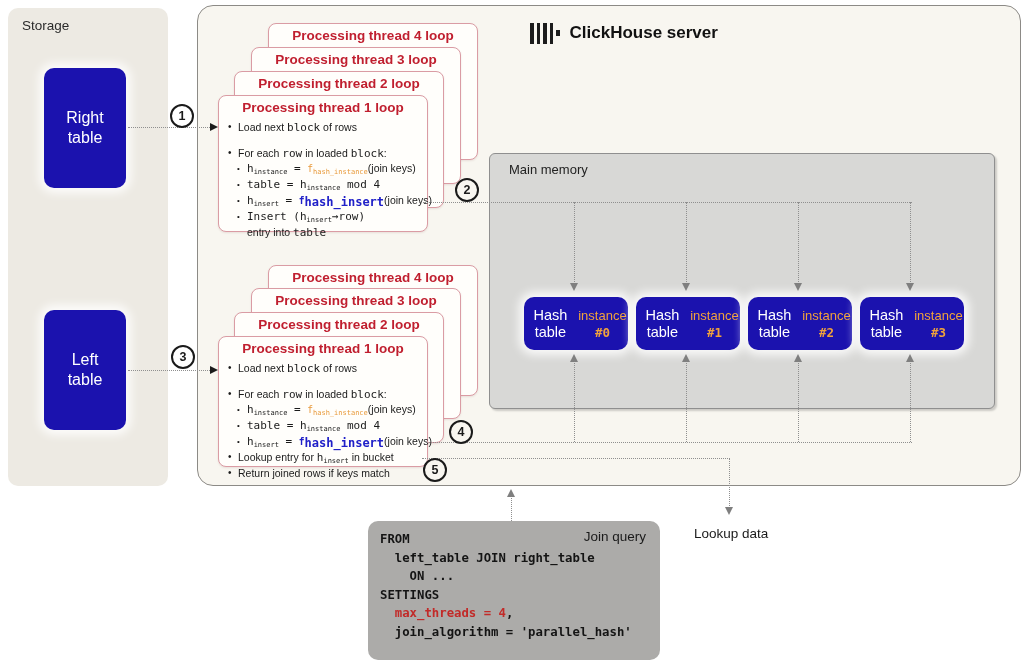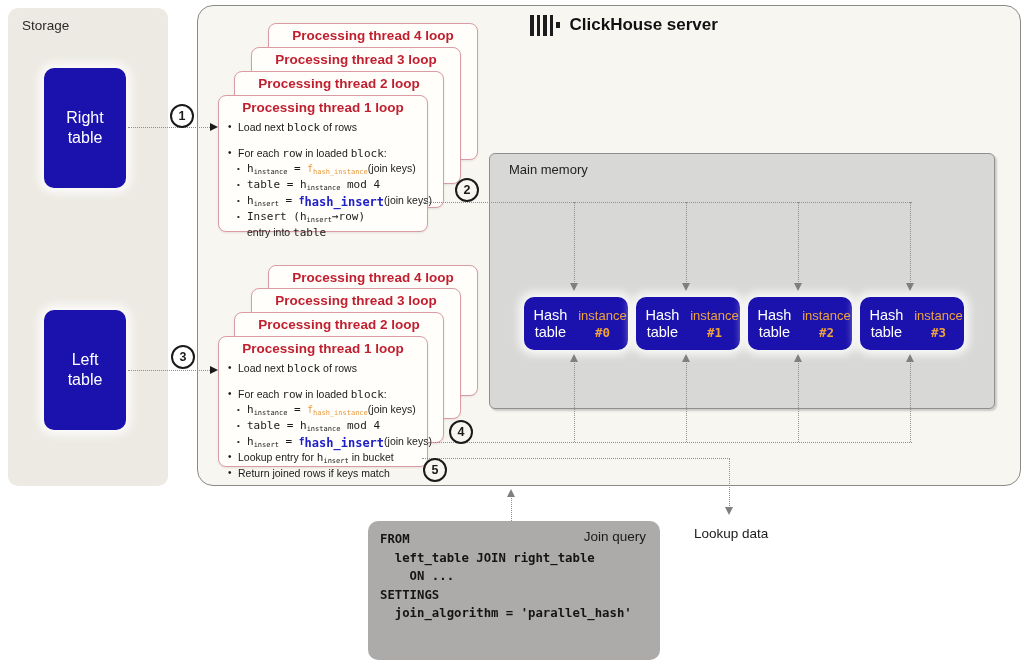--- a/index.html
+++ b/index.html
@@ -43,21 +43,21 @@
   .line span{white-space:pre;}
   .f-s{font-family:"Liberation Sans",sans-serif;}
   .f-m{font-family:"DejaVu Sans Mono",monospace;font-size:11px;}
   .f-ms{font-family:"DejaVu Sans Mono",monospace;font-size:7px;position:relative;top:2px;}
   .f-mo{font-family:"DejaVu Sans Mono",monospace;font-size:9.6px;color:#e89a3c;}
   .f-mso{font-family:"DejaVu Sans Mono",monospace;font-size:7px;position:relative;top:2px;color:#e89a3c;}
   .f-mb{font-family:"DejaVu Sans Mono",monospace;font-size:9.6px;color:#2020c8;font-weight:bold;}
   .f-msb{font-family:"DejaVu Sans Mono",monospace;font-size:12px;position:relative;top:2px;color:#2020c8;font-weight:bold;}
 
   
-  .ch-header{position:absolute;left:510px;top:14px;display:flex;align-items:center;padding-left:20px;}
+  .ch-header{position:absolute;left:510px;top:22px;display:flex;align-items:center;padding-left:20px;}
   .ch-logo{display:flex;align-items:center;height:22px;}
   .ch-logo i{display:block;width:3.5px;background:#1c1c1c;margin-right:3px;}
   .ch-logo i.tall{height:21px;} .ch-logo i.dot{height:6px;margin-right:0;}
   .ch-title{margin-left:10px;font-size:17px;font-weight:600;color:#111;}
 
   
   .dots-h{position:absolute;height:0;border-top:1.6px dotted #8f8f8f;z-index:6;}
   .dots-v{position:absolute;width:0;border-left:1.6px dotted #8f8f8f;z-index:6;}
   .ah{position:absolute;width:0;height:0;z-index:7;}
   .ah-right-black{border-top:4.5px solid transparent;border-bottom:4.5px solid transparent;border-left:8px solid #1a1a1a;}
@@ -212,17 +212,18 @@
   <div class="dots-v" style="left:511px;top:496px;height:25px;"></div>
   <div class="ah ah-up" style="left:507px;top:489px;"></div>
 
   <div class="sql-box">
     <div class="join-query-label">Join query</div>
     <div>
         <div class="line"><span class="f-c">FROM</span></div>
         <div class="line"><span class="f-c">  left_table JOIN right_table</span></div>
         <div class="line"><span class="f-c">    ON ...</span></div>
         <div class="line"><span class="f-c">SETTINGS</span></div>
+        <div class="line"><span class="f-c">  </span><span class="f-r">max_threads = 4</span><span class="f-c">,</span></div>
         <div class="line"><span class="f-c">  join_algorithm = 'parallel_hash'</span></div>
       </div>
   </div>
 
 </div>
 
 </body></html>

